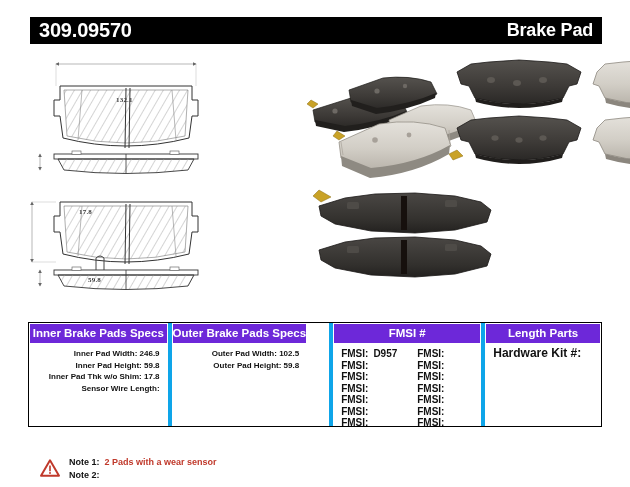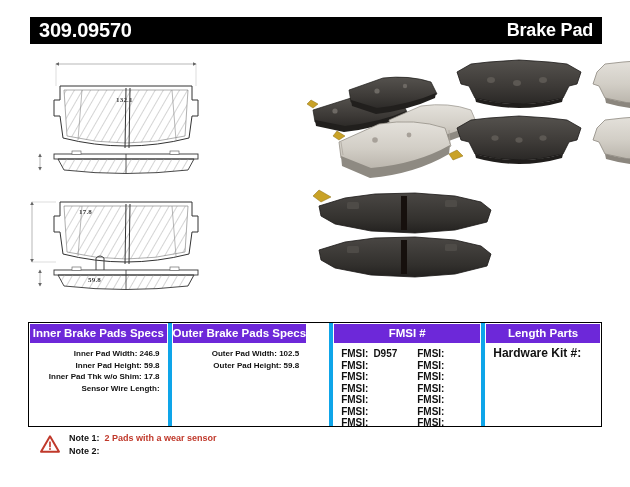--- a/index.html
+++ b/index.html
@@ -139,21 +139,21 @@
     line-height: 11.5px;
     color: #111;
     padding-left: 8px;
     white-space: nowrap;
   }
 
   
   #notes {
     position: absolute;
     left: 40px;
-    top: 432px;
+    top: 456px;
     display: flex;
     align-items: flex-start;
   }
   #notes .warn {
     width: 20px;
     height: 18px;
     margin-right: 9px;
     margin-top: 3px;
     flex: none;
   }

